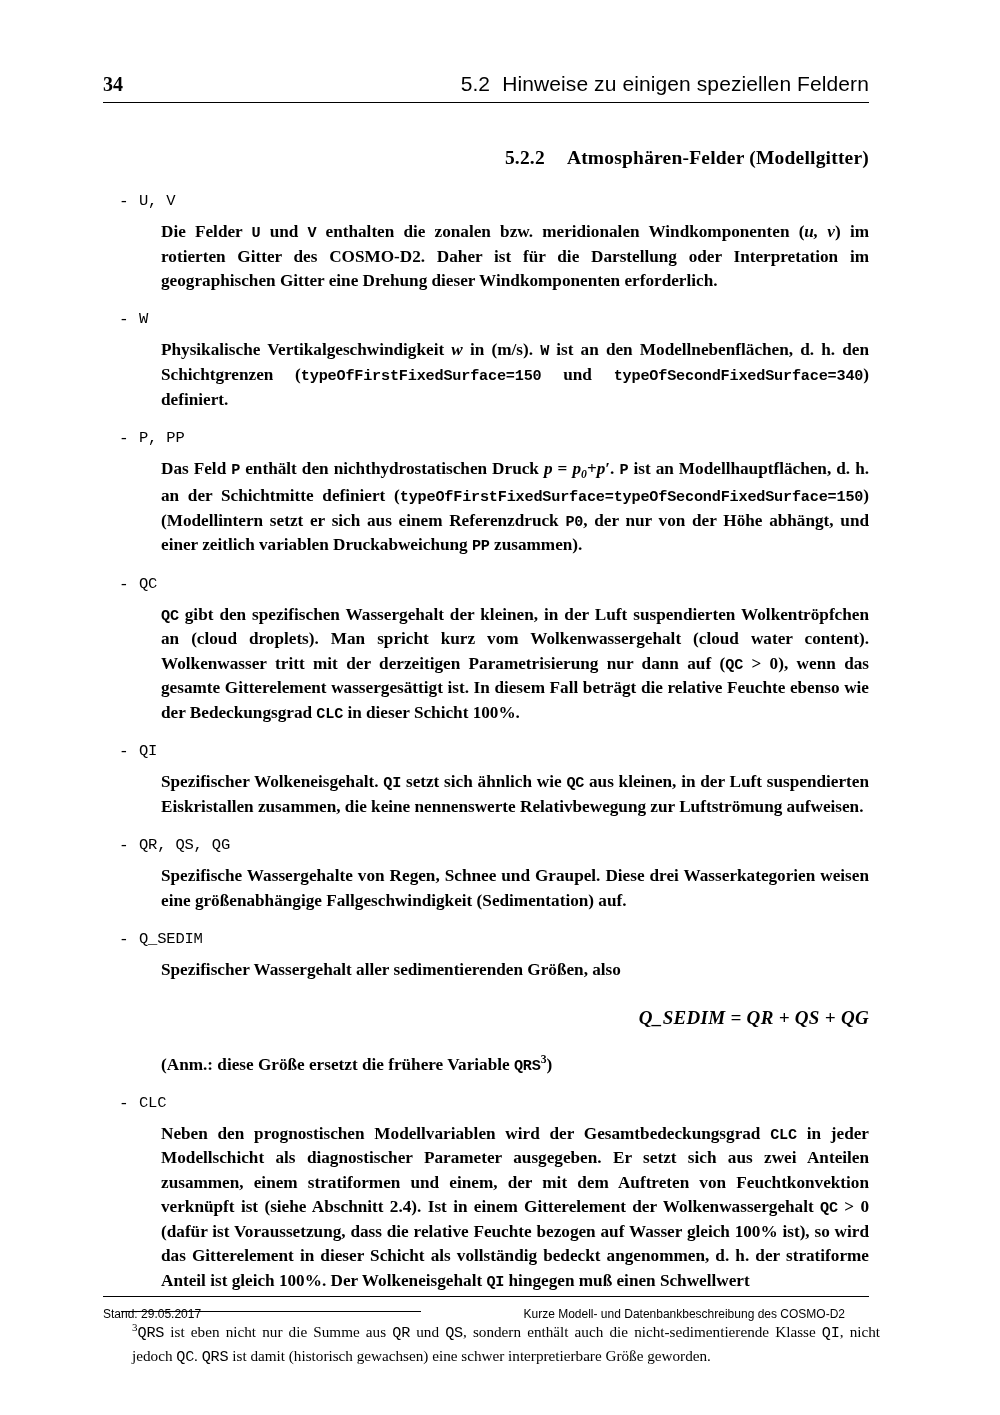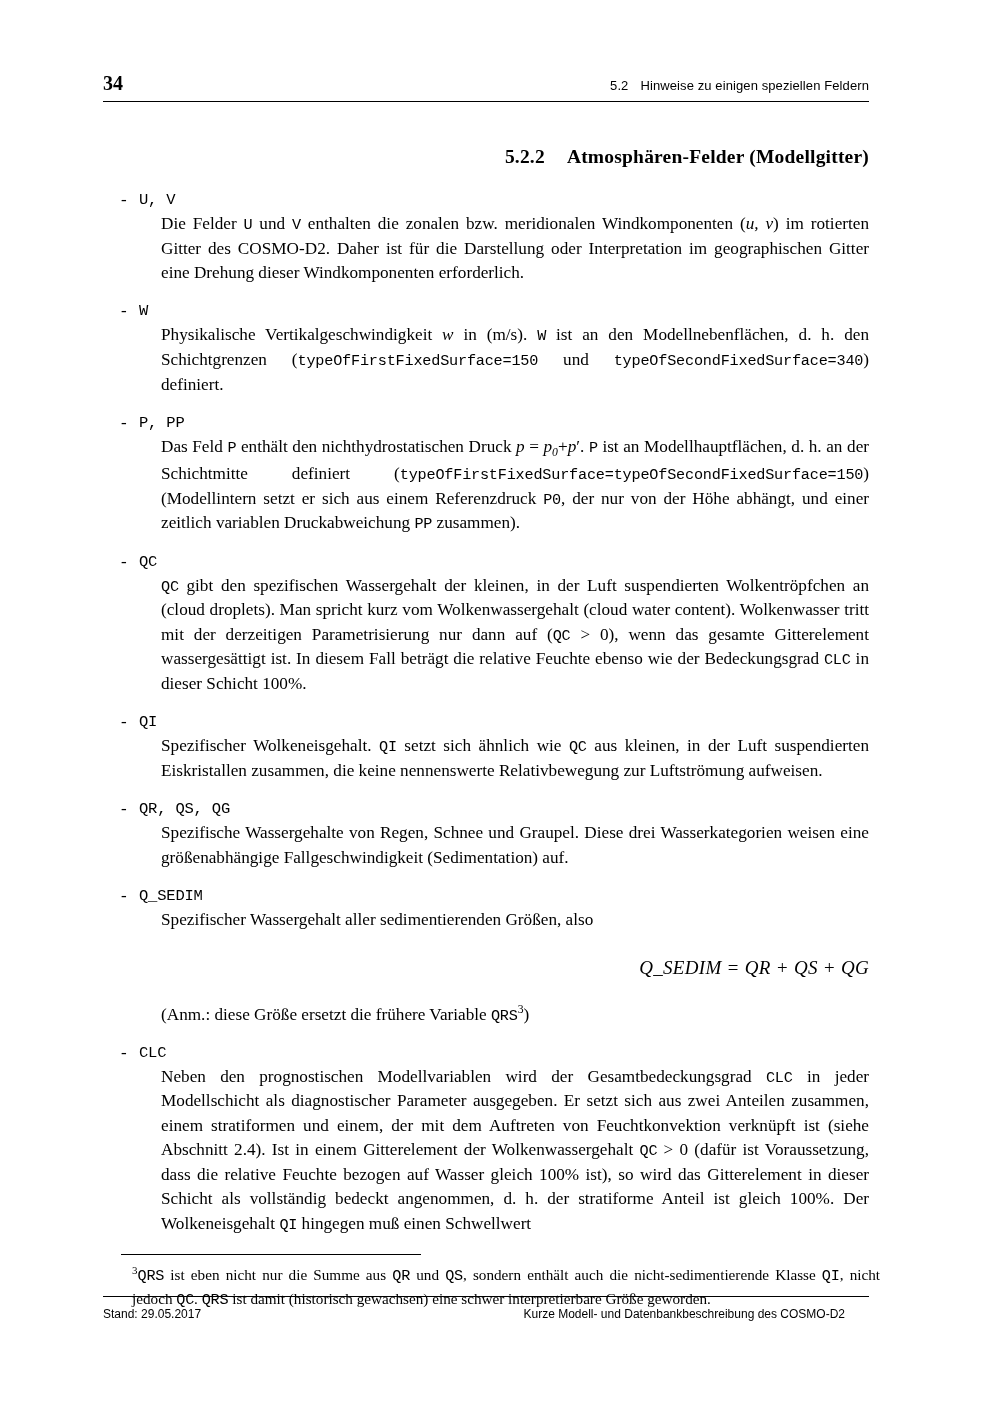--- a/index.html
+++ b/index.html
@@ -38,21 +38,21 @@
     font-size: 15.5px;
     letter-spacing: 0.1px;
   }
   .runhead .pageno {
     font-family: "Liberation Serif", serif;
     font-size: 20px;
     font-weight: bold;
   }
   .runhead .rh-right {
     font-family: "Liberation Sans", sans-serif;
-    font-size: 13px;
+    font-size: 21px;
     text-align: right;
   }
   .runhead .rh-right .secnum { margin-right: 12px; }
   .rule-top {
     border-bottom: 1.1px solid #000;
     margin-top: 6px;
   }
 
   
   h2.section {
@@ -76,27 +76,28 @@
     left: 18px;
     top: 0;
     font-size: 17px;
   }
   .item .term {
     font-family: "Liberation Mono", monospace;
     font-size: 15.5px;
     letter-spacing: -0.2px;
   }
   .item .body {
-    margin-top: 3px;
+    margin-top: 10px;
     padding-left: 22px;
     font-size: 17.2px;
     line-height: 1.42;
     text-align: justify;
     text-justify: inter-word;
     hyphens: manual;
+    font-weight: bold;
   }
   tt, .tt {
     font-family: "Liberation Mono", monospace;
     font-size: 15.2px;
     letter-spacing: -0.2px;
   }
   .math { font-style: italic; font-family: "Liberation Serif", serif; }
   sub { font-size: 0.68em; }
   sup { font-size: 0.68em; }
 

